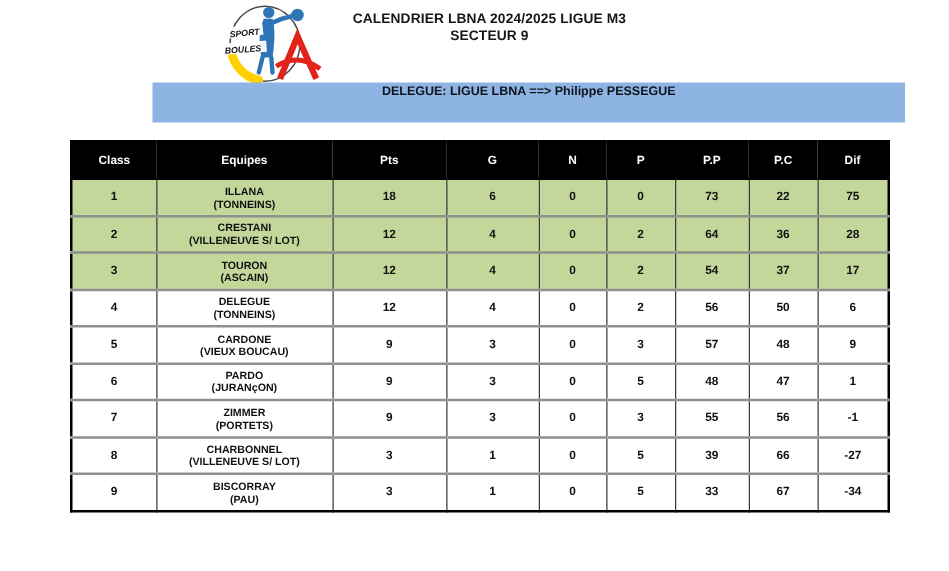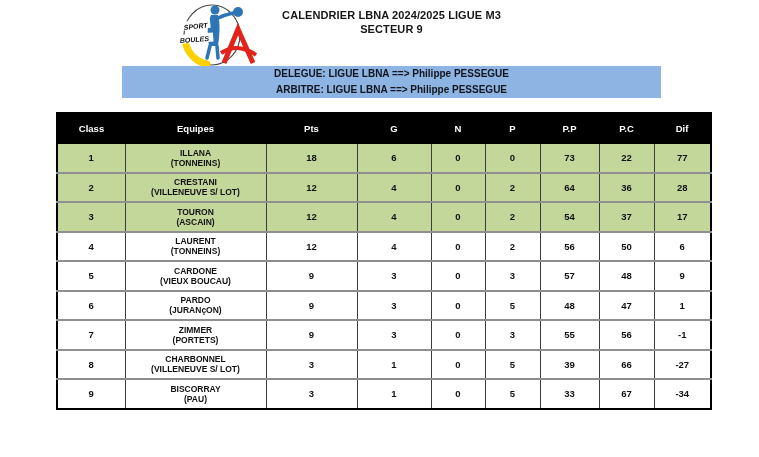--- a/index.html
+++ b/index.html
@@ -15,21 +15,21 @@
 
   
   .titles{
     position:absolute;left:12px;top:8px;width:759px;
     text-align:center;font-weight:bold;font-size:11px;line-height:14px;
     color:#161616;letter-spacing:.1px;
   }
 
   
   .banner{
-    position:absolute;left:122px;top:66px;width:539px;height:32px;
+    position:absolute;left:122px;top:66px;width:602px;height:32px;
     background:var(--banner_blue,#8DB4E2);
     text-align:center;font-weight:bold;font-size:10px;line-height:16px;
     color:#10141c;
   }
 
   
   table.standings{
     position:absolute;left:56px;top:112px;width:654px;
     border-collapse:collapse;table-layout:fixed;
     border:2px solid #000;
@@ -77,21 +77,20 @@
     </svg>
   </div>
 
   <div class="titles">
     <div>CALENDRIER LBNA 2024/2025 LIGUE M3</div>
     <div>SECTEUR 9</div>
   </div>
 
   <div class="banner">
     <div>DELEGUE: LIGUE LBNA ==&gt; Philippe PESSEGUE</div>
-    <div>ARBITRE: LIGUE LBNA ==&gt; Philippe PESSEGUE</div>
   </div>
 
   <table class="standings">
     <colgroup>
       <col style="width:68px">
         <col style="width:141px">
         <col style="width:91px">
       <col style="width:74px">
         <col style="width:54px">
         <col style="width:55px">
@@ -118,21 +117,21 @@
         <td>
           <div class="team-name">ILLANA</div>
           <div class="team-city">(TONNEINS)</div>
         </td>
         <td>18</td>
         <td>6</td>
         <td>0</td>
         <td>0</td>
         <td>73</td>
         <td>22</td>
-        <td>77</td>
+        <td>75</td>
       </tr>
       <tr class="top3">
         <td>2</td>
         <td>
           <div class="team-name">CRESTANI</div>
           <div class="team-city">(VILLENEUVE S/ LOT)</div>
         </td>
         <td>12</td>
         <td>4</td>
         <td>0</td>
@@ -151,21 +150,21 @@
         <td>4</td>
         <td>0</td>
         <td>2</td>
         <td>54</td>
         <td>37</td>
         <td>17</td>
       </tr>
       <tr>
         <td>4</td>
         <td>
-          <div class="team-name">LAURENT</div>
+          <div class="team-name">DELEGUE</div>
           <div class="team-city">(TONNEINS)</div>
         </td>
         <td>12</td>
         <td>4</td>
         <td>0</td>
         <td>2</td>
         <td>56</td>
         <td>50</td>
         <td>6</td>
       </tr>

